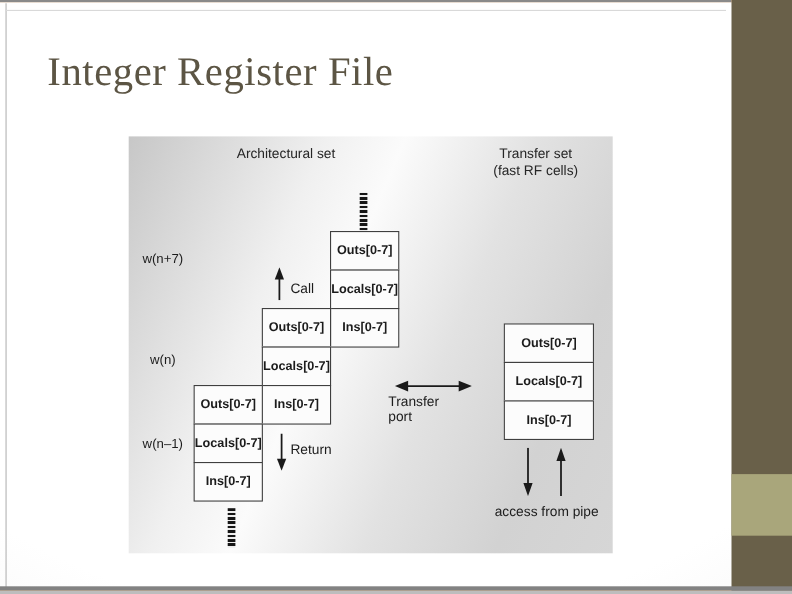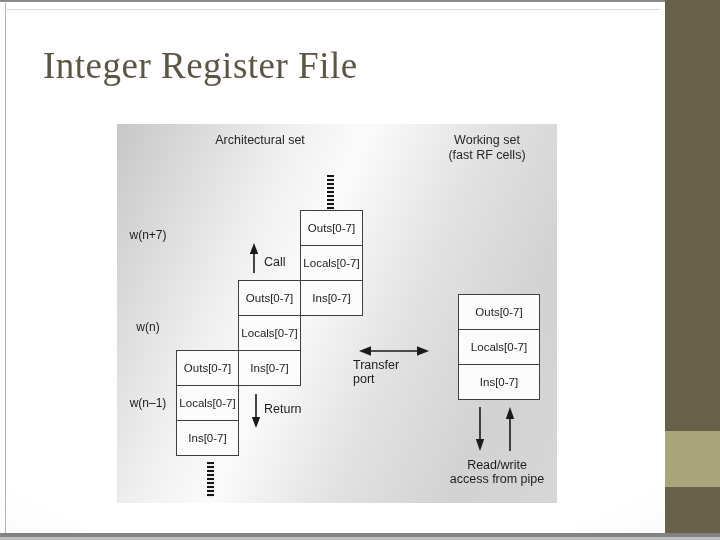--- a/index.html
+++ b/index.html
@@ -22,21 +22,21 @@
          background:linear-gradient(113deg,#c7c7c7 0%,#f0f0f0 30%,#fbfbfb 42%,#e2e2e2 62%,#d2d2d2 82%,#d6d6d6 100%);
          font-size:11.5px;color:#1c1c1c;}
 
   .hdr{position:absolute;top:9px;width:170px;text-align:center;font-size:12.5px;line-height:15px;color:#262626;}
   .hdr.arch{left:58px;}
   .hdr.work{left:285px;}
 
   .wlabel{position:absolute;left:2px;width:58px;text-align:center;font-size:12px;color:#1c1c1c;}
   .wlabel.w1{top:104px;} .wlabel.w0{top:196px;} .wlabel.wm1{top:272px;}
 
-  .stack{position:absolute;display:flex;flex-direction:column;}
+  .stack{position:absolute;display:flex;flex-direction:column;font-weight:bold;}
   .cell{width:63px;height:36px;margin-top:-1px;box-sizing:border-box;
         background:#fcfcfc;border:1px solid #3f3f3f;
         display:flex;align-items:center;justify-content:center;white-space:nowrap;}
   .stack .cell:first-child{margin-top:0;}
   .stack.wn1{left:183px;top:86px;}
   .stack.wn {left:121px;top:156px;}
   .stack.wm1{left:59px;top:226px;}
   .stack.ws {left:341px;top:170px;}
   .stack.ws .cell{width:82px;}
 
@@ -74,21 +74,21 @@
   <div class="bottom-bar2"></div>
 
   <h1 class="title">Integer Register File</h1>
 
   <div class="diagram">
 
     <div class="hdr arch">
       <div>Architectural set</div>
     </div>
     <div class="hdr work">
-      <div>Working set</div>
+      <div>Transfer set</div>
       <div>(fast RF cells)</div>
     </div>
 
     <div class="hatch top"></div>
     <div class="hatch bottom"></div>
 
     <div class="wlabel w1">w(n+7)</div>
     <div class="wlabel w0">w(n)</div>
     <div class="wlabel wm1">w(n–1)</div>
 
@@ -150,18 +150,17 @@
         <polygon points="6,44 1.8,32 10.2,32" fill="#1a1a1a"></polygon>
       </svg>
     </div>
     <div class="arrow a-read">
       <svg width="12" height="44" viewBox="0 0 12 44">
         <polygon points="6,0 1.8,12 10.2,12" fill="#1a1a1a"></polygon>
         <line x1="6" y1="10" x2="6" y2="44" stroke="#1a1a1a" stroke-width="1.6"></line>
       </svg>
     </div>
     <div class="note n-rw">
-      <div>Read/write</div>
       <div>access from pipe</div>
     </div>
 
   </div>
 </div>
 
 </body></html>

